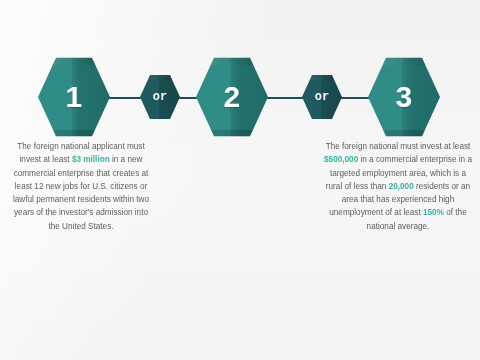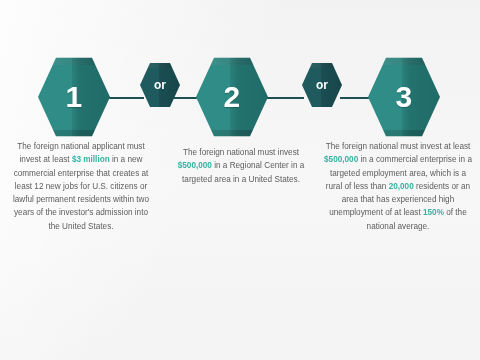--- a/index.html
+++ b/index.html
@@ -92,27 +92,28 @@
   }
 
   .hex-1 { left: 38px; }
   .hex-2 { left: 196px; }
   .hex-3 { left: 368px; }
 
   
   .hex-or {
     width: 40px;
     height: 46px;
-    top: 62px;
+    top: 74px;
     background:
       linear-gradient(90deg,
         #1f5b5e 0%,
         #1f5b5e 48%,
         #1a4e52 48%,
         #174649 100%);
+    font-family: Liberation Mono, monospace;
   }
   .hex-or::before {
     content: "";
     position: absolute;
     top: 0; left: 0; right: 0;
     height: 6px;
     background: linear-gradient(90deg, rgba(255,255,255,0.08), rgba(0,0,0,0.16));
   }
   .or-label {
     position: relative;
@@ -181,17 +182,16 @@
   <div class="hex hex-or hex-or-1">
     <span class="or-label">or</span>
   </div>
 
   <div class="hex hex-or hex-or-2">
     <span class="or-label">or</span>
   </div>
 
   <div class="blurb blurb-1"><span>The foreign national applicant must invest at least </span><span class="hl">$3 million</span><span> in a new commercial enterprise that creates at least 12 new jobs for U.S. citizens or lawful permanent residents within two years of the investor's admission into the United States.</span></div>
 
-  <div class="blurb blurb-2"><span>The foreign national must invest </span><span class="hl">$500,000</span><span> in a Regional Center in a targeted area in a United States.</span></div>
 
   <div class="blurb blurb-3"><span>The foreign national must invest at least </span><span class="hl">$500,000</span><span> in a commercial enterprise in a targeted employment area, which is a rural of less than </span><span class="hl">20,000</span><span> residents or an area that has experienced high unemployment of at least </span><span class="hl">150%</span><span> of the national average.</span></div>
 
 </div>
 
 </body></html>

